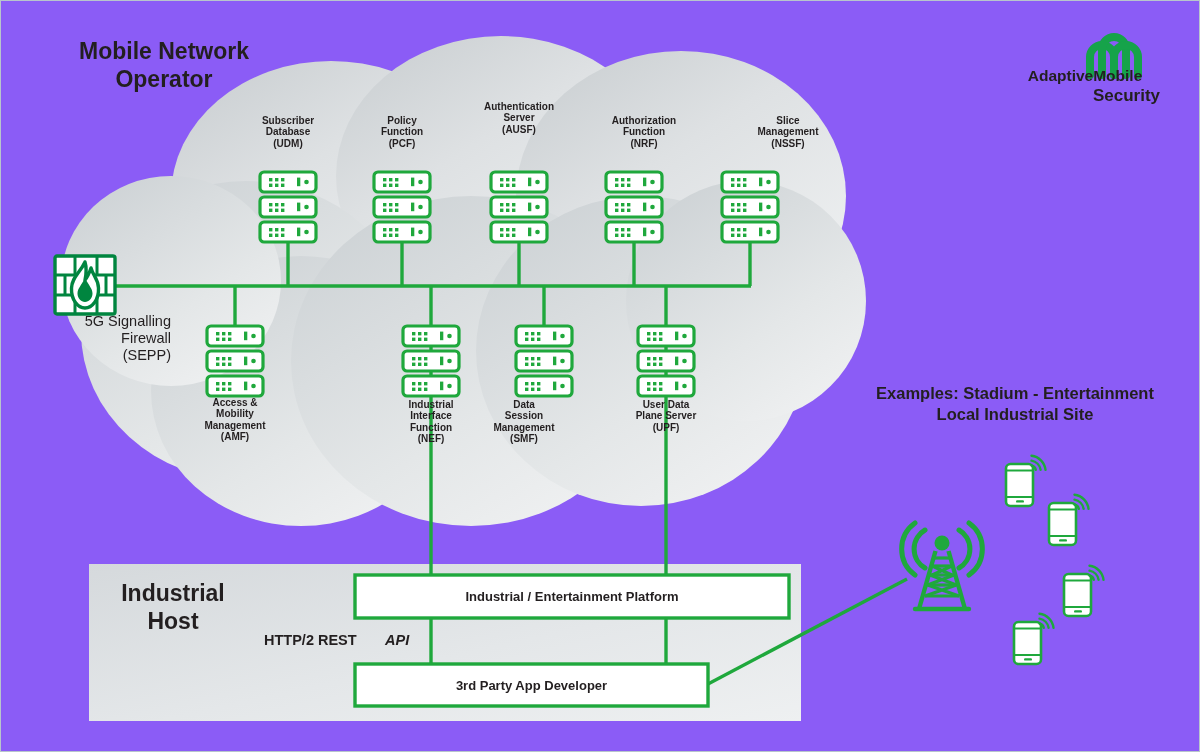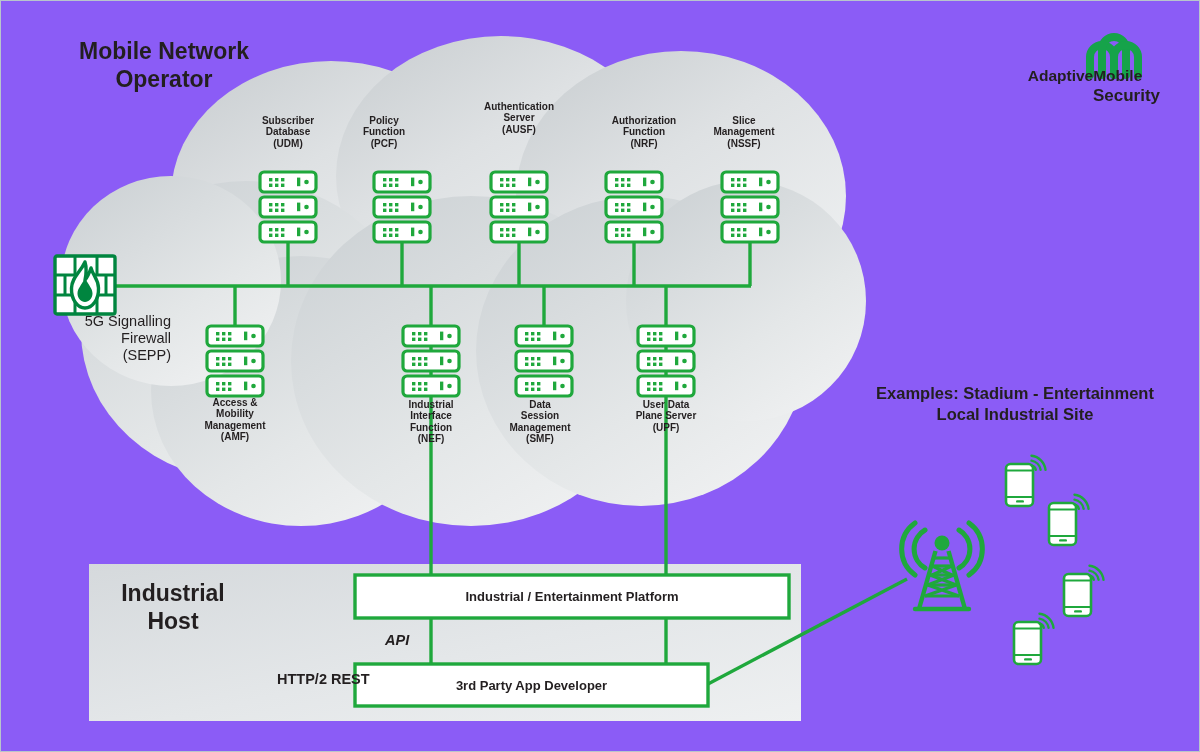--- a/index.html
+++ b/index.html
@@ -48,21 +48,21 @@
     display:flex; align-items:center; justify-content:center;
   }
   .box-plat { left:354px; top:574px; width:434px; height:43px; }
   .box-dev  { left:354px; top:663px; width:353px; height:42px; }
 
   .api-left, .api-right {
     position:absolute; top:631px;
     font-size:14.5px; font-weight:bold; color:#231f20;
     white-space:nowrap;
   }
-  .api-left  { left:276px;margin-top:39px; }
+  .api-left  { left:263px; }
   .api-right { left:384px;font-style:italic; }
 
   .logo-text {
     position:absolute; left:1009px; top:66px; width:150px;
     text-align:center; color:#231f20; line-height:1.22;
   }
   .logo-l1 { font-size:15.5px; font-weight:bold; }
   .logo-l2 { font-size:17px; font-weight:bold;text-align:right; }
 </style>
 </head>
@@ -273,28 +273,28 @@
     </g>
   </svg>
 
   <div class="lbl title-mno">Mobile Network<br>Operator</div>
 
   <div class="lbl title-host">Industrial<br>Host</div>
 
   <div class="lbl sepp-label">5G Signalling<br>Firewall<br>(SEPP)</div>
 
   <div class="lbl nf-label nf-top" style="left:212px; top:114px;">Subscriber<br>Database<br>(UDM)</div>
-  <div class="lbl nf-label nf-top" style="left:308px; top:114px;">Policy<br>Function<br>(PCF)</div>
+  <div class="lbl nf-label nf-top" style="left:326px; top:114px;">Policy<br>Function<br>(PCF)</div>
   <div class="lbl nf-label nf-top" style="left:443px; top:100px;">Authentication<br>Server<br>(AUSF)</div>
   <div class="lbl nf-label nf-top" style="left:568px; top:114px;">Authorization<br>Function<br>(NRF)</div>
-  <div class="lbl nf-label nf-top" style="left:668px; top:114px;">Slice<br>Management<br>(NSSF)</div>
+  <div class="lbl nf-label nf-top" style="left:712px; top:114px;">Slice<br>Management<br>(NSSF)</div>
 
   <div class="lbl nf-label nf-bot" style="left:154px; top:396px;">Access &amp;<br>Mobility<br>Management<br>(AMF)</div>
   <div class="lbl nf-label nf-bot" style="left:350px; top:398px;">Industrial<br>Interface<br>Function<br>(NEF)</div>
-  <div class="lbl nf-label nf-bot" style="left:459px; top:398px;">Data<br>Session<br>Management<br>(SMF)</div>
+  <div class="lbl nf-label nf-bot" style="left:443px; top:398px;">Data<br>Session<br>Management<br>(SMF)</div>
   <div class="lbl nf-label nf-bot" style="left:585px; top:398px;">User Data<br>Plane Server<br>(UPF)</div>
 
   <div class="lbl examples">Examples: Stadium - Entertainment<br>Local Industrial Site</div>
 
   <div class="boxtext box-plat">Industrial / Entertainment Platform</div>
   <div class="boxtext box-dev">3rd Party App Developer</div>
 
   <div class="api-left">HTTP/2 REST</div>
   <div class="api-right">API</div>
 

